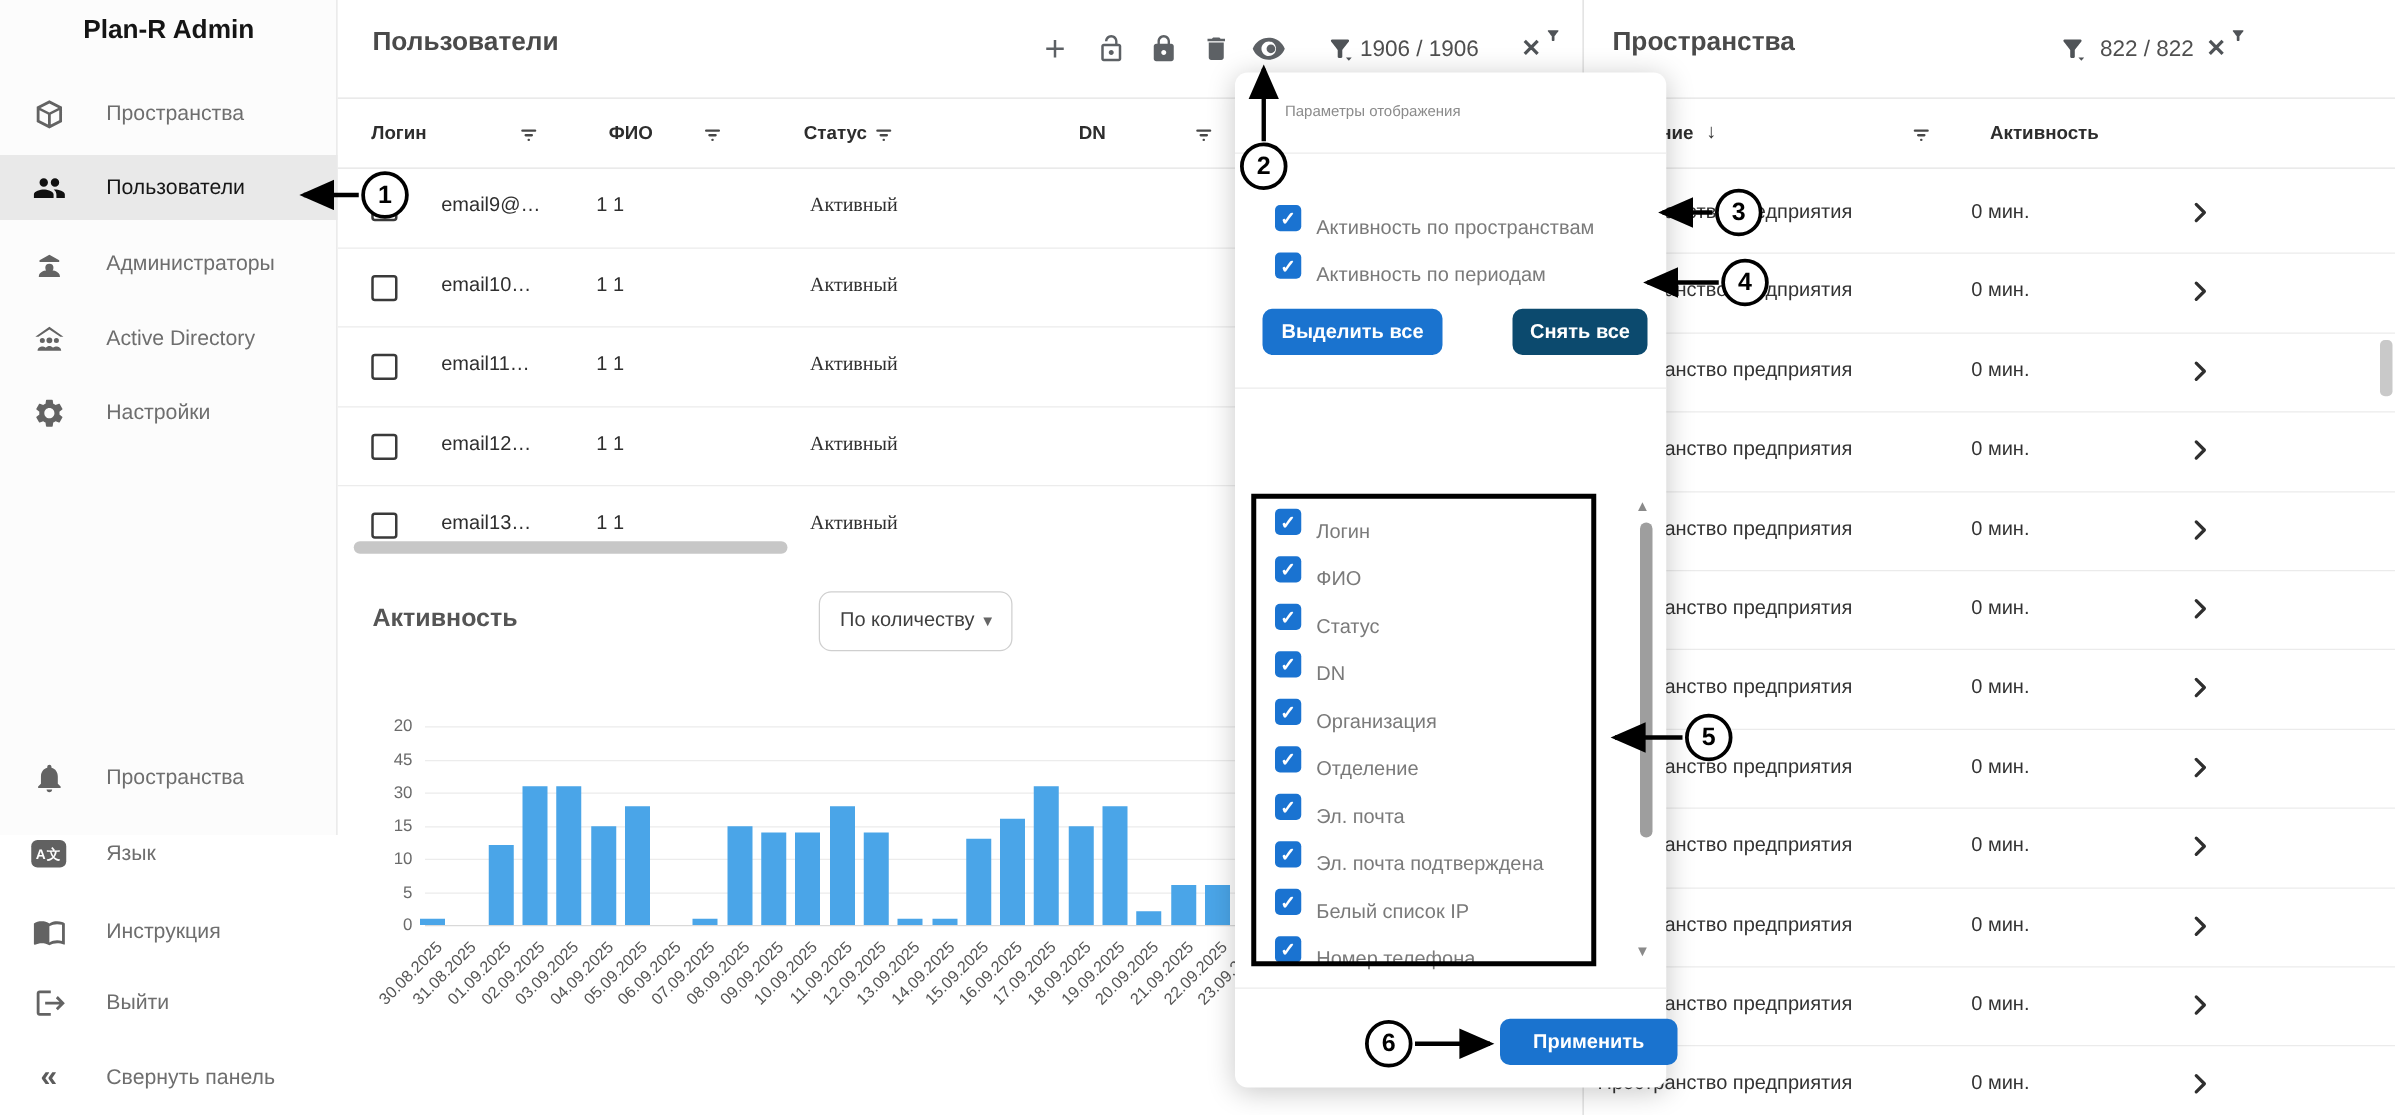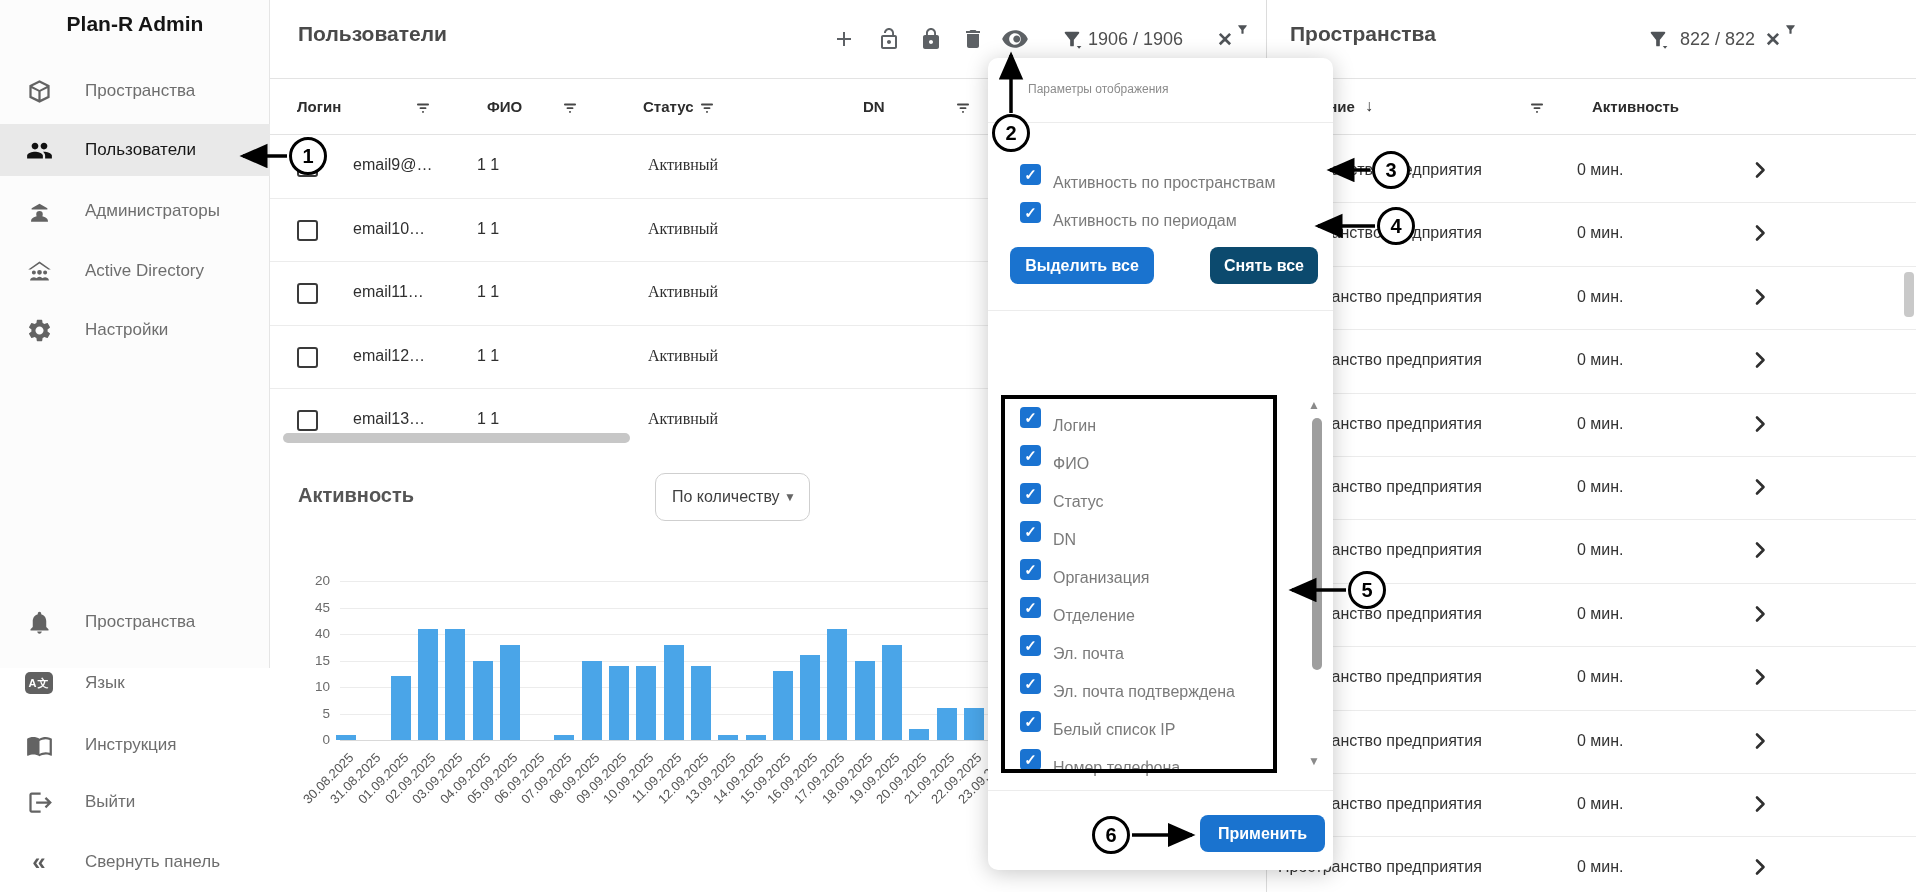--- a/index.html
+++ b/index.html
@@ -279,21 +279,21 @@
   <div class="dropdown">
     <span class="dlabel">По количеству</span>
     <span class="caret">▼</span>
   </div>
   <div class="chart" id="activity-chart">
       <div class="gridline" style="top: 21px;"></div>
       <div class="ytick" style="top: 13px; left: 16px;">20</div>
       <div class="gridline" style="top: 47.5px;"></div>
       <div class="ytick" style="top: 39.5px; left: 16px;">45</div>
       <div class="gridline" style="top: 74px;"></div>
-      <div class="ytick" style="top: 66px; left: 16px;">40</div>
+      <div class="ytick" style="top: 66px; left: 16px;">30</div>
       <div class="gridline" style="top: 100.5px;"></div>
       <div class="ytick" style="top: 92.5px; left: 16px;">15</div>
       <div class="gridline" style="top: 127px;"></div>
       <div class="ytick" style="top: 119px; left: 16px;">10</div>
       <div class="gridline" style="top: 153.5px;"></div>
       <div class="ytick" style="top: 145.5px; left: 16px;">5</div>
       <div class="gridline base" style="top: 180px;"></div>
       <div class="ytick" style="top: 172px; left: 16px;">0</div>
       <div class="bar" style="left: 66px; width: 20px; top: 174.7px; height: 5.3px; background: rgb(74, 165, 232);"></div>
       <div class="bar" style="left: 120.6px; width: 20px; top: 116.4px; height: 63.6px; background: rgb(74, 165, 232);"></div>
@@ -519,21 +519,21 @@
         <span class="cbx">✓</span>
         <span class="pcheck-label">Номер телефона</span>
       </div>
     </div>
 
   <div class="pscroll-up" style="top:340px;">▲</div>
   <div class="pscroll-thumb"></div>
   <div class="pscroll-down" style="top:696px;">▼</div>
 
   <div class="pdivider" style="top:732px;"></div>
-  <button class="pbtn" style="left:212px; top:757px; width:125px; background:#1a73cf;">Применить</button>
+  <button class="pbtn" style="left:212px; top:757px; width:142px; background:#1a73cf;">Применить</button>
 
   <div class="anno-box"></div>
 </div>
 
 <svg class="anno-svg">
   <defs>
     <marker id="ah" markerWidth="9" markerHeight="8" refX="7" refY="3.5" orient="auto">
       <path d="M0 0 L8 3.5 L0 7 z" fill="#000"></path>
     </marker>
   </defs>

